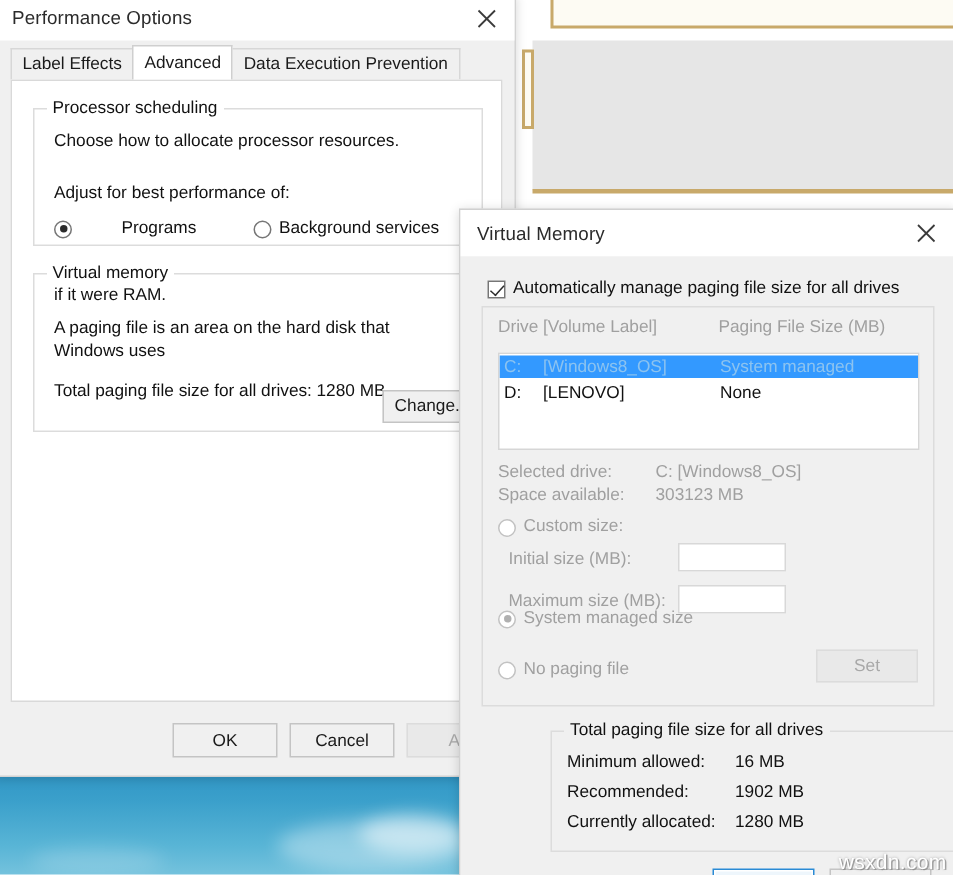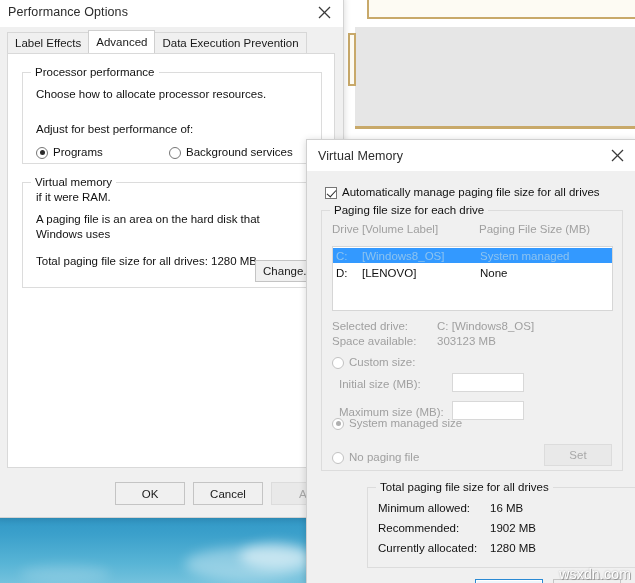--- a/index.html
+++ b/index.html
@@ -281,26 +281,26 @@
 
     <div class="tabstrip">
       <div class="tab">Label Effects</div>
       <div class="tab active">Advanced</div>
       <div class="tab">Data Execution Prevention</div>
     </div>
 
     <div class="tabpanel">
 
       <fieldset class="group" style="left:14px; top:12px; width:300px; height:98px;">
-        <legend>Processor performance</legend>
+        <legend>Processor scheduling</legend>
         <div class="grp-body">
           <div class="txt" style="margin-top:7px;">Choose how to allocate processor resources.</div>
           <div class="txt" style="margin-top:20px;">Adjust for best performance of:</div>
           <div style="display:flex; margin-top:8px;">
-            <div class="radio-row" style="width:133px;">
+            <div class="radio-row" style="width:133px;gap:28px;">
               <span class="radio checked"></span>
               <span class="txt">Programs</span>
             </div>
             <div class="radio-row">
               <span class="radio"></span>
               <span class="txt">Background services</span>
             </div>
           </div>
         </div>
       </fieldset>
@@ -338,21 +338,20 @@
     </div>
 
     <div id="vm-body">
 
       <div class="radio-row" style="position:absolute; left:18px; top:14px;">
         <span class="checkbox checked"></span>
         <span class="txt">Automatically manage paging file size for all drives</span>
       </div>
 
       <fieldset class="group" style="left:14px; top:33px; width:302px; height:267px;">
-        <legend>Paging file size for each drive</legend>
 
         <div class="grp-body" style="padding:0 10px 0 10px;">
 
           <div style="display:flex; margin-top:6px;">
             <div class="txt txt-dim" style="width:147px;">Drive  [Volume Label]</div>
             <div class="txt txt-dim">Paging File Size (MB)</div>
           </div>
 
           <div class="drivelist" style="left:10px; top:24px; width:281px; height:65px;">
             <div class="drive-row selected" style="margin-top:1px;">

